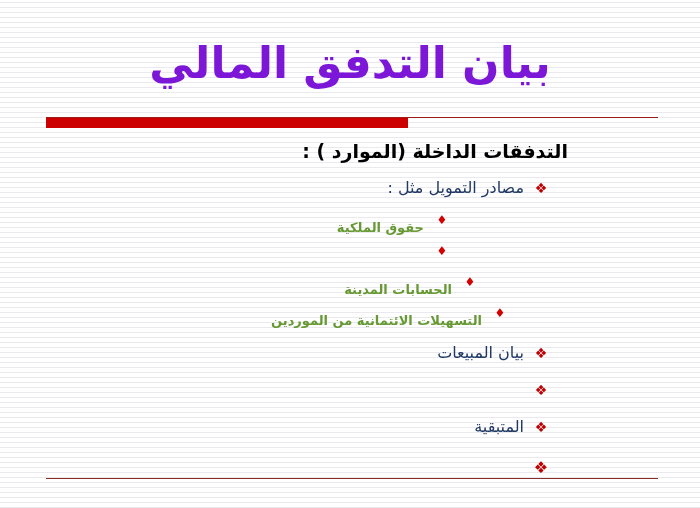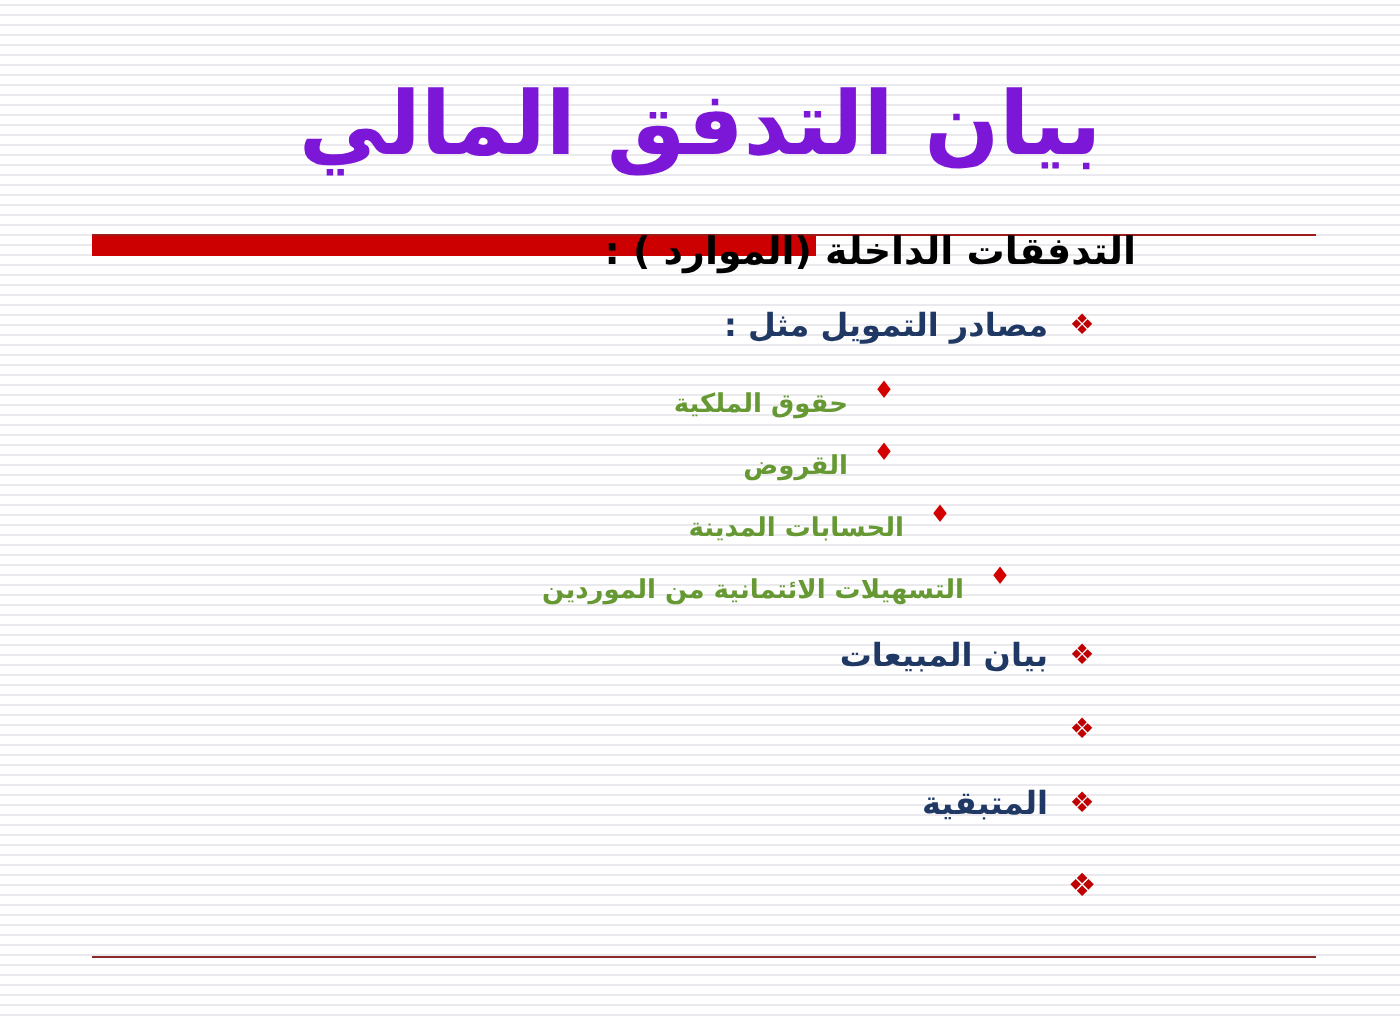--- a/index.html
+++ b/index.html
@@ -77,21 +77,21 @@
     top: 4px;
     width: 362px;
     height: 10px;
     background: #cc0000;
   }
 
   
   #body-content {
     position: absolute;
     left: 0;
-    top: 112px;
+    top: 137px;
     width: 612px;
     height: 330px;
     direction: rtl;
     box-sizing: border-box;
     padding: 0 44px 0 42px;
   }
 
   .line {
     display: flex;
     flex-direction: row;
@@ -123,21 +123,21 @@
     color: #c00000;
     font-size: 14px;
     line-height: 1;
     width: 18px;
     display: inline-block;
     text-align: center;
     flex: 0 0 auto;
   }
   .lvl1 .txt {
     font-size: 16px;
-    font-weight: 700;
+    font-weight: 400;
     color: #1f3864;
     padding-right: 8px;
     line-height: 26px;
   }
 
   
   #row-sources { padding-right: 18px; }
   #row-sales   { padding-right: 18px; }
   #row-invest  { padding-right: 18px; }
   #row-grants  { padding-right: 18px; }
@@ -211,21 +211,20 @@
       <span class="txt">مصادر التمويل مثل :</span>
     </div>
 
     <div class="line lvl2" style="padding-right: 118px;">
       <span class="bullet">♦</span>
       <span class="txt">حقوق الملكية</span>
     </div>
 
     <div class="line lvl2" style="padding-right: 118px;">
       <span class="bullet">♦</span>
-      <span class="txt">القروض</span>
     </div>
 
     <div class="line lvl2" style="padding-right: 90px;">
       <span class="bullet">♦</span>
       <span class="txt">الحسابات المدينة</span>
     </div>
 
     <div class="line lvl2" style="padding-right: 60px;">
       <span class="bullet">♦</span>
       <span class="txt">التسهيلات الائتمانية من الموردين</span>

